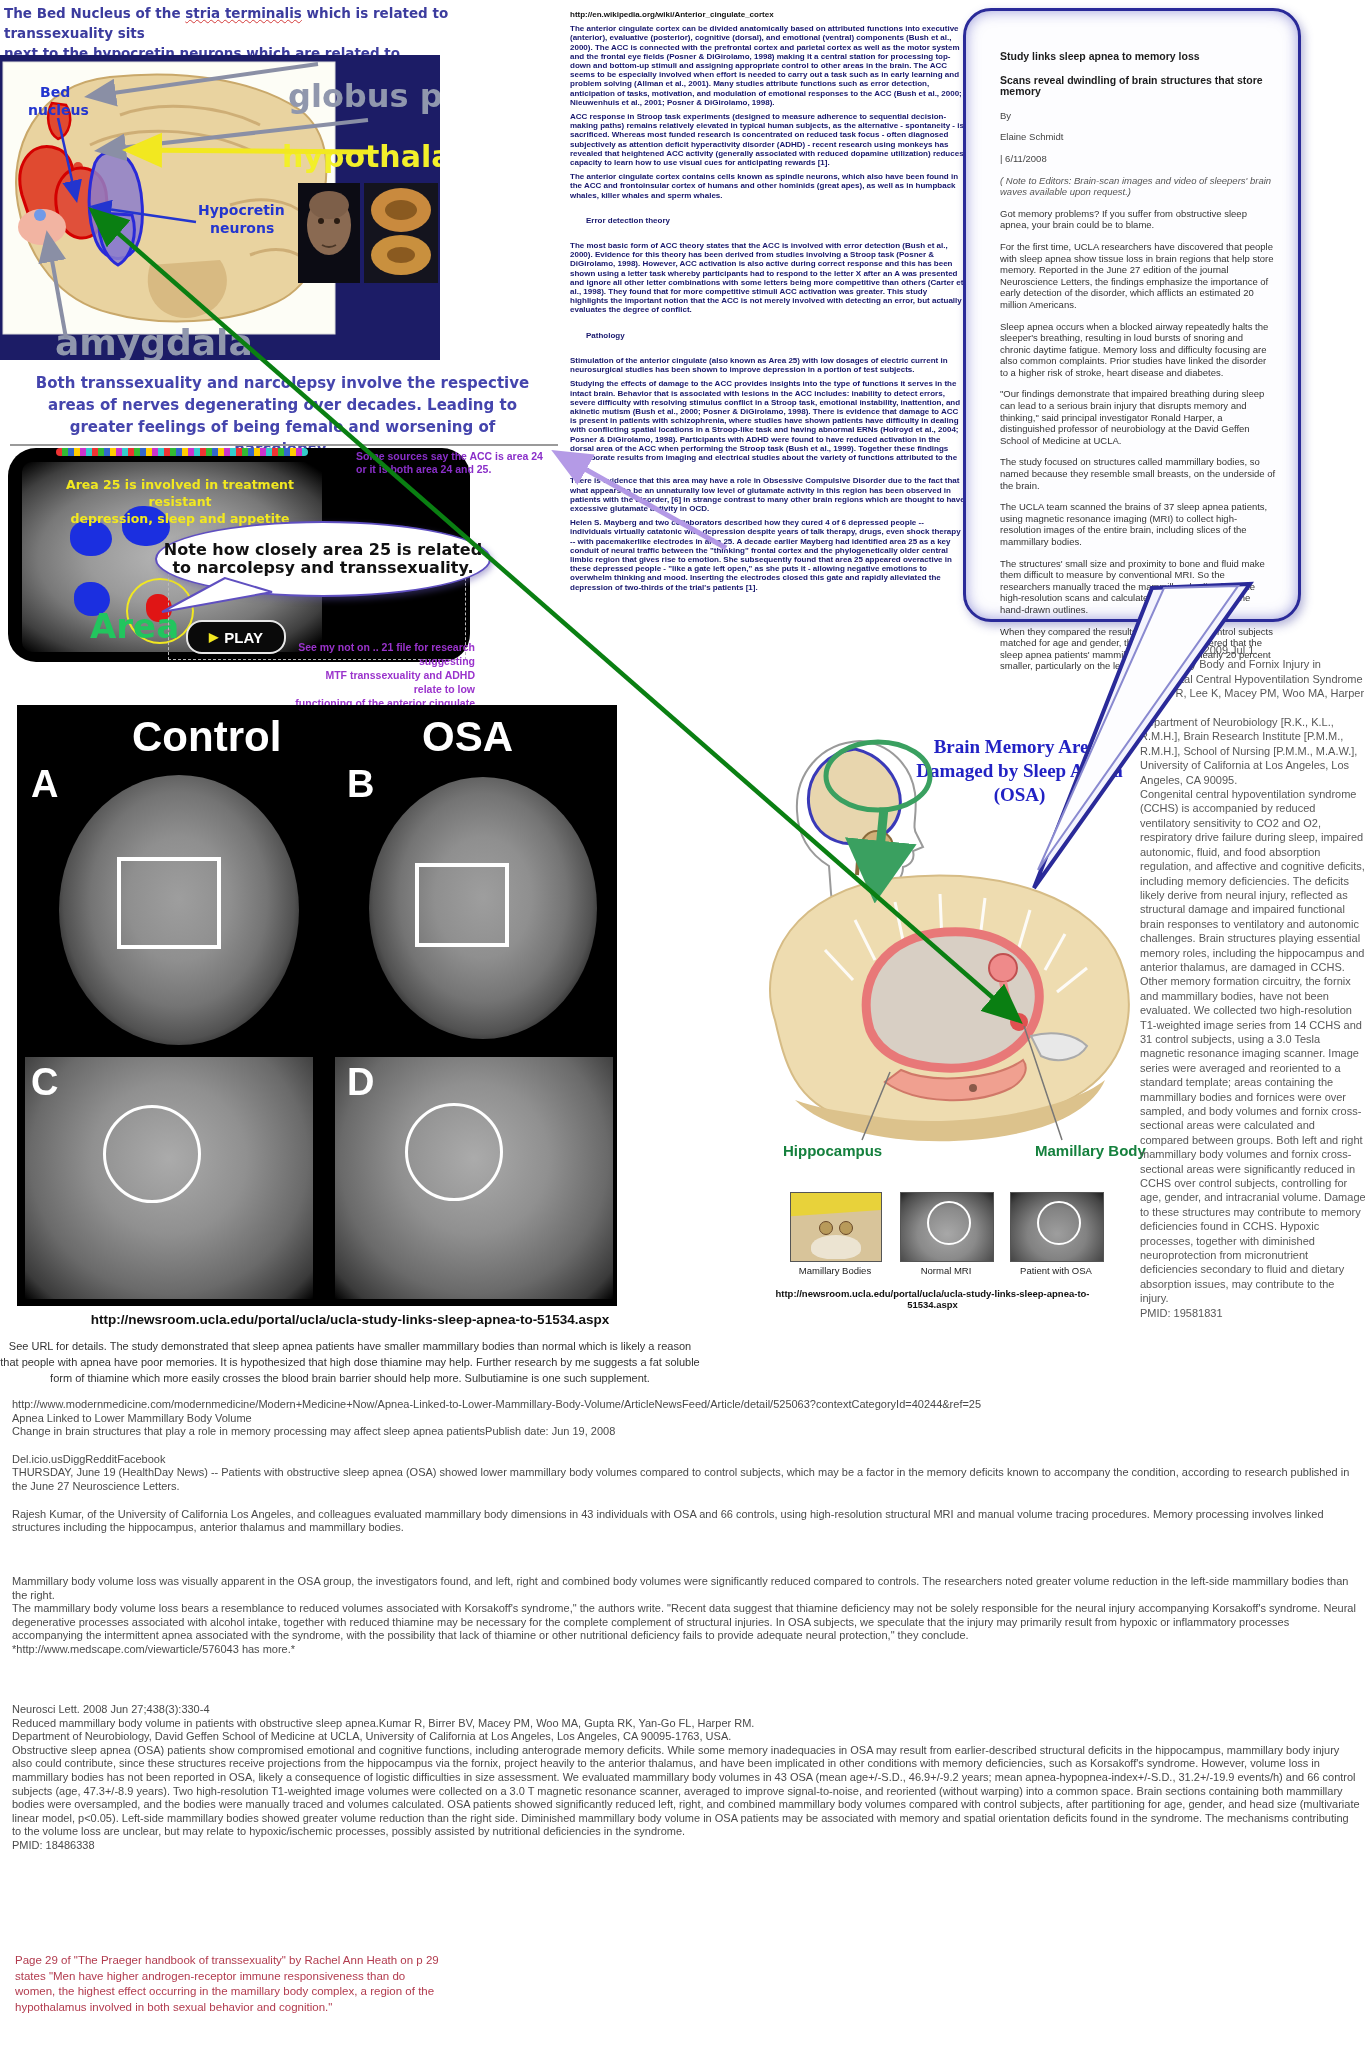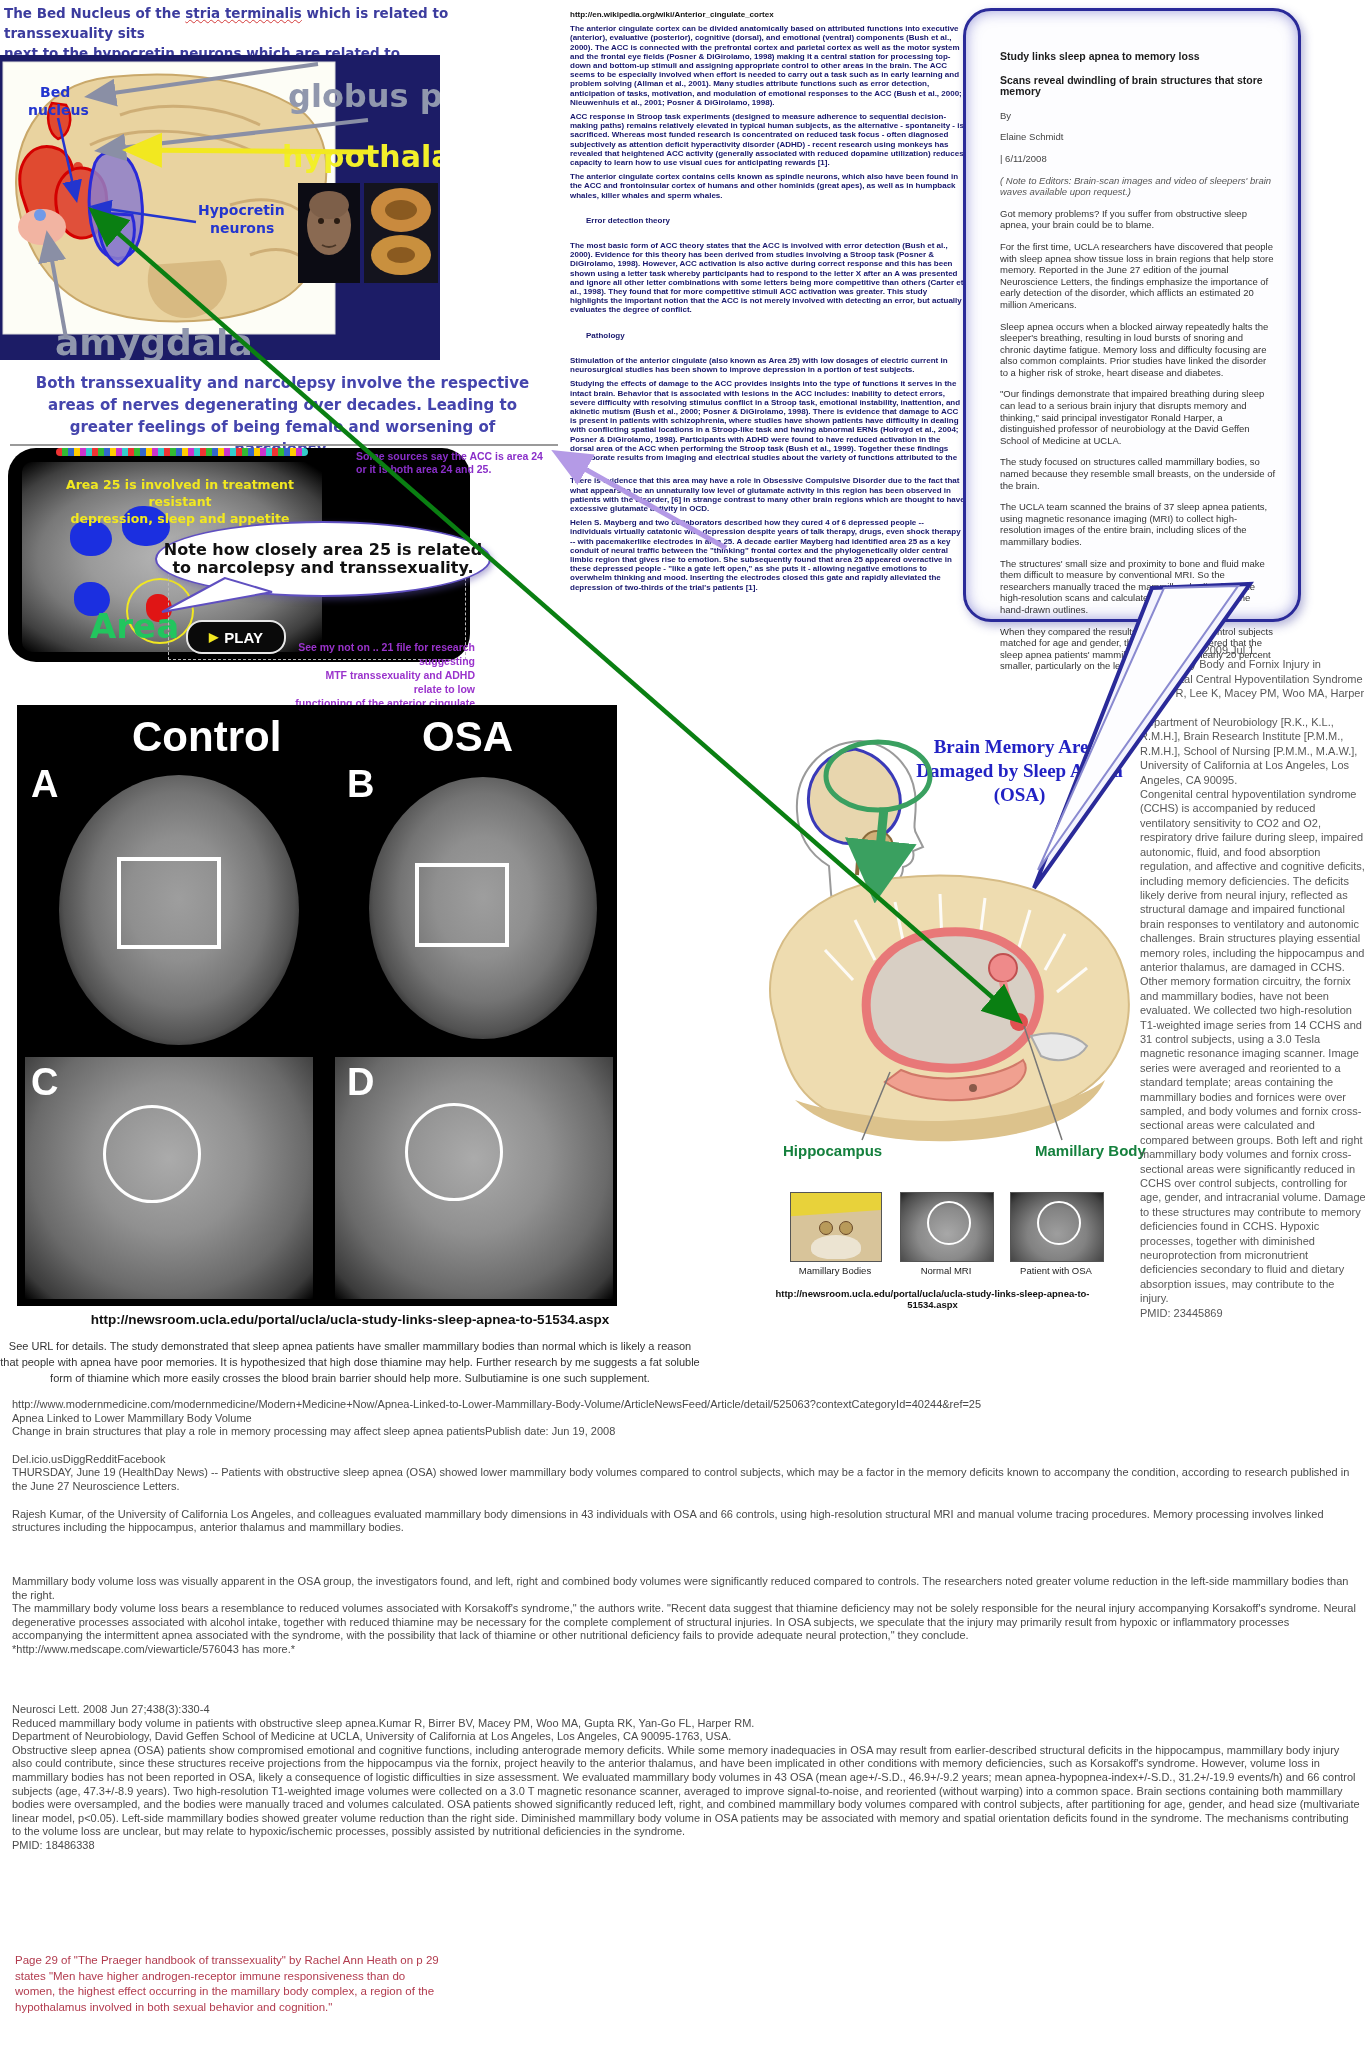--- a/index.html
+++ b/index.html
@@ -281,21 +281,21 @@
   <div class="abs thumbcap" style="left:890px;top:1265px;width:112px;">Normal MRI</div>
   <div class="abs thumbcap" style="left:1000px;top:1265px;width:112px;">Patient with OSA</div>
   <div class="abs thumburl">http://newsroom.ucla.edu/portal/ucla/ucla-study-links-sleep-apnea-to-51534.aspx</div>
 
   <div class="abs rightcol">
     <div>Pediatr Res. 2009 Jul 1.</div>
     <div>Mammillary Body and Fornix Injury in Congenital Central Hypoventilation Syndrome</div>
     <div>Kumar R, Lee K, Macey PM, Woo MA, Harper RM.</div>
     <div>Department of Neurobiology [R.K., K.L., R.M.H.], Brain Research Institute [P.M.M., R.M.H.], School of Nursing [P.M.M., M.A.W.], University of California at Los Angeles, Los Angeles, CA 90095.</div>
     <div>Congenital central hypoventilation syndrome (CCHS) is accompanied by reduced ventilatory sensitivity to CO2 and O2, respiratory drive failure during sleep, impaired autonomic, fluid, and food absorption regulation, and affective and cognitive deficits, including memory deficiencies. The deficits likely derive from neural injury, reflected as structural damage and impaired functional brain responses to ventilatory and autonomic challenges. Brain structures playing essential memory roles, including the hippocampus and anterior thalamus, are damaged in CCHS. Other memory formation circuitry, the fornix and mammillary bodies, have not been evaluated. We collected two high-resolution T1-weighted image series from 14 CCHS and 31 control subjects, using a 3.0 Tesla magnetic resonance imaging scanner. Image series were averaged and reoriented to a standard template; areas containing the mammillary bodies and fornices were over sampled, and body volumes and fornix cross-sectional areas were calculated and compared between groups. Both left and right mammillary body volumes and fornix cross-sectional areas were significantly reduced in CCHS over control subjects, controlling for age, gender, and intracranial volume. Damage to these structures may contribute to memory deficiencies found in CCHS. Hypoxic processes, together with diminished neuroprotection from micronutrient deficiencies secondary to fluid and dietary absorption issues, may contribute to the injury.</div>
-    <div>PMID: 23445869</div>
+    <div>PMID: 19581831</div>
   </div>
 
   <div class="abs notebubble comic">
     <div>Note how closely area 25 is related</div>
       <div>to narcolepsy and transsexuality.</div>
   </div>
 
   <svg class="abs" style="left:0;top:0;z-index:50;pointer-events:none;" width="1365" height="2048" viewBox="0 0 1365 2048">
     <defs>
       <marker id="ah-green" orient="auto-start-reverse" markerWidth="9" markerHeight="8" refX="7" refY="4">

